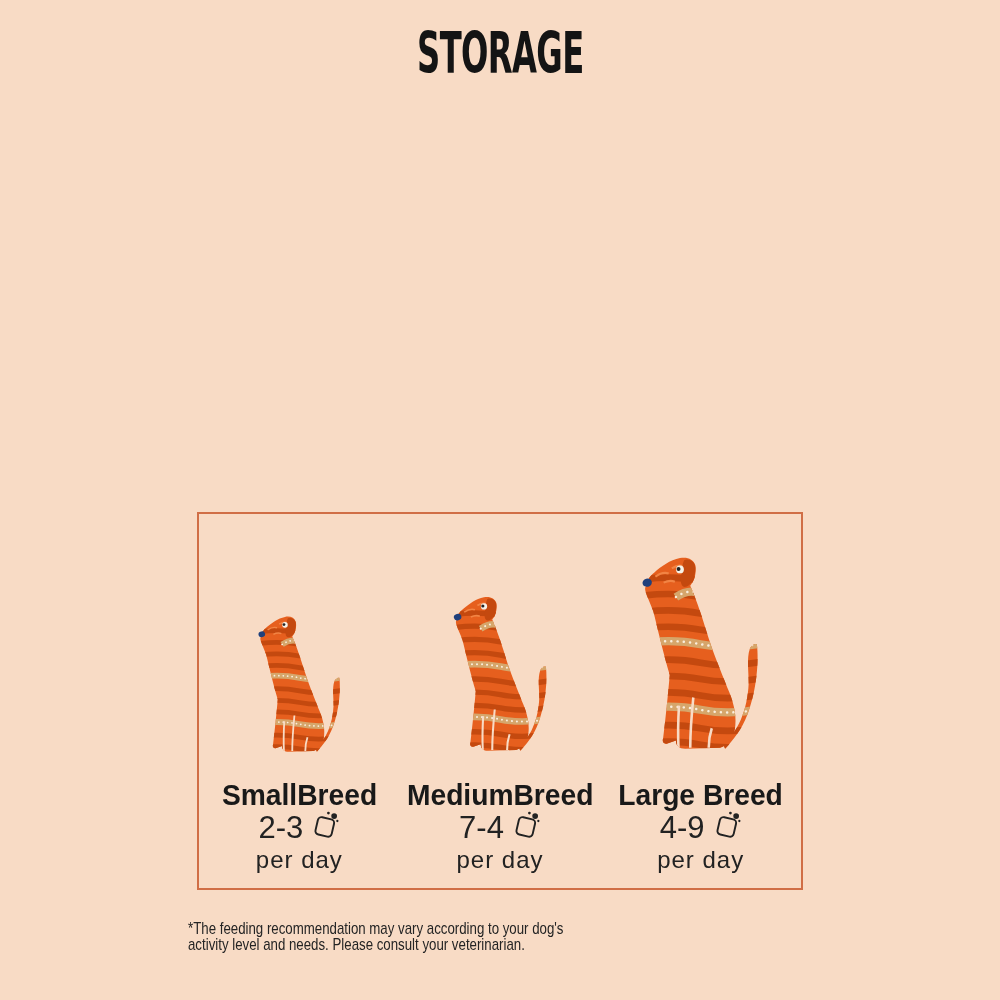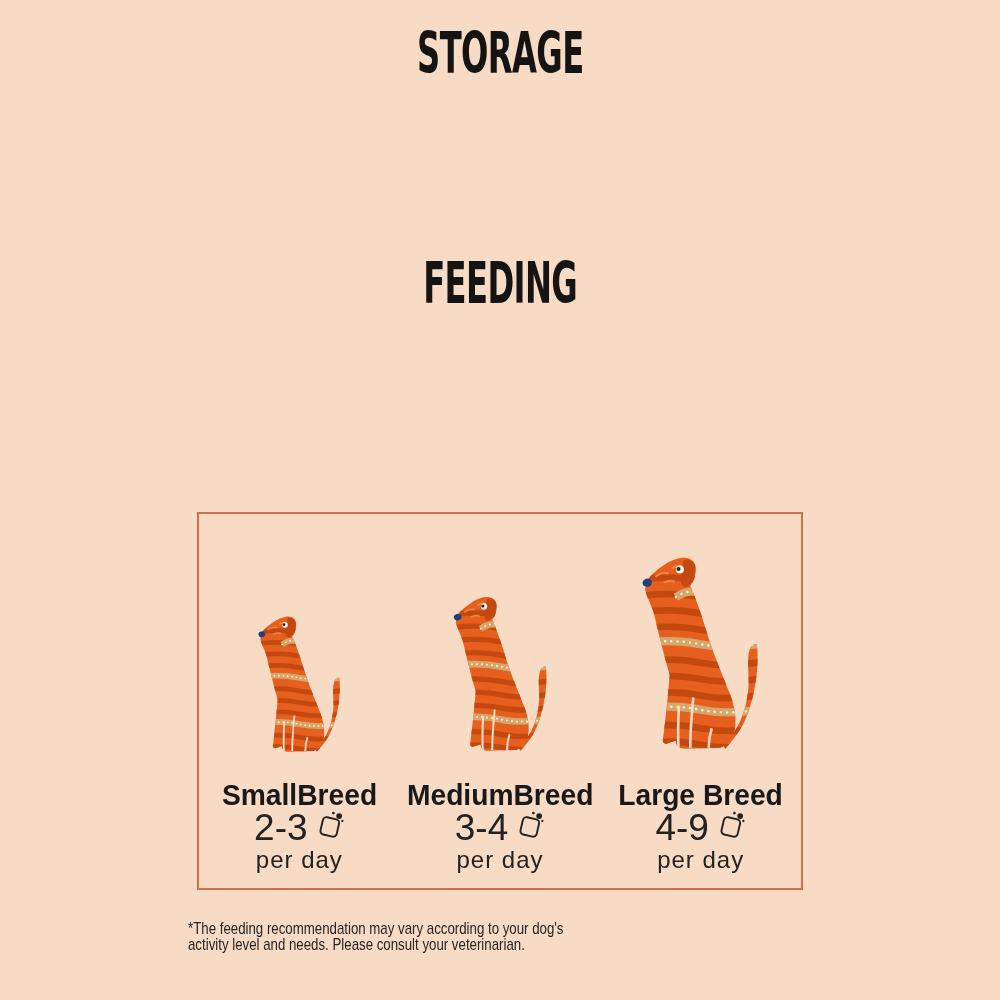--- a/index.html
+++ b/index.html
@@ -32,21 +32,21 @@
   }
   .dog{display:block; margin-bottom:20px;}
   .dog-s{width:87px; height:145px;}
   .dog-m{width:99px; height:165px;}
   .dog-l{width:123px; height:205px;}
   .breed-name{
     font-size:30px; font-weight:700; line-height:32px;
     transform:scaleX(0.94); white-space:nowrap; color:#191919;
   }
   .breed-amount{
-    font-size:37px; font-weight:400; line-height:33px;
+    font-size:31px; font-weight:400; line-height:33px;
     display:flex; align-items:center; gap:7px; color:#222;
   }
   .treat-icon{width:30px; height:32px; margin-top:-6px;}
   .breed-perday{
     font-size:24px; font-weight:400; line-height:31px;
     letter-spacing:1px; color:#222;
   }
   .footnote{
     position:absolute; left:188px; top:921px;
     font-size:17px; line-height:15.5px; color:#242424;
@@ -116,23 +116,20 @@
         <circle cx="16" cy="3.6" r="1.2" fill="#222"></circle>
         <circle cx="23.8" cy="10.5" r="1" fill="#222"></circle>
       </symbol>
     </defs>
   </svg>
 
   <div class="title-row" style="top:26px;">
     <span class="brush">STORAGE</span>
   </div>
 
-  <div class="title-row" style="top:256px;">
-    <span class="brush">FEEDING</span>
-  </div>
 
   <div class="feeding-box">
 
     <div class="breed-col">
       <svg class="dog dog-s" viewBox="0 0 120 200">
           <use href="#dog-sym"></use>
         </svg>
       <div class="breed-name">SmallBreed</div>
       <div class="breed-amount">
         <span>2-3</span>
@@ -142,21 +139,21 @@
       </div>
       <div class="breed-perday">per day</div>
     </div>
 
     <div class="breed-col">
       <svg class="dog dog-m" viewBox="0 0 120 200">
           <use href="#dog-sym"></use>
         </svg>
       <div class="breed-name">MediumBreed</div>
       <div class="breed-amount">
-        <span>3-4</span>
+        <span>7-4</span>
         <svg class="treat-icon" viewBox="0 0 26 28">
             <use href="#treat-sym"></use>
           </svg>
       </div>
       <div class="breed-perday">per day</div>
     </div>
 
     <div class="breed-col">
       <svg class="dog dog-l" viewBox="0 0 120 200">
           <use href="#dog-sym"></use>

